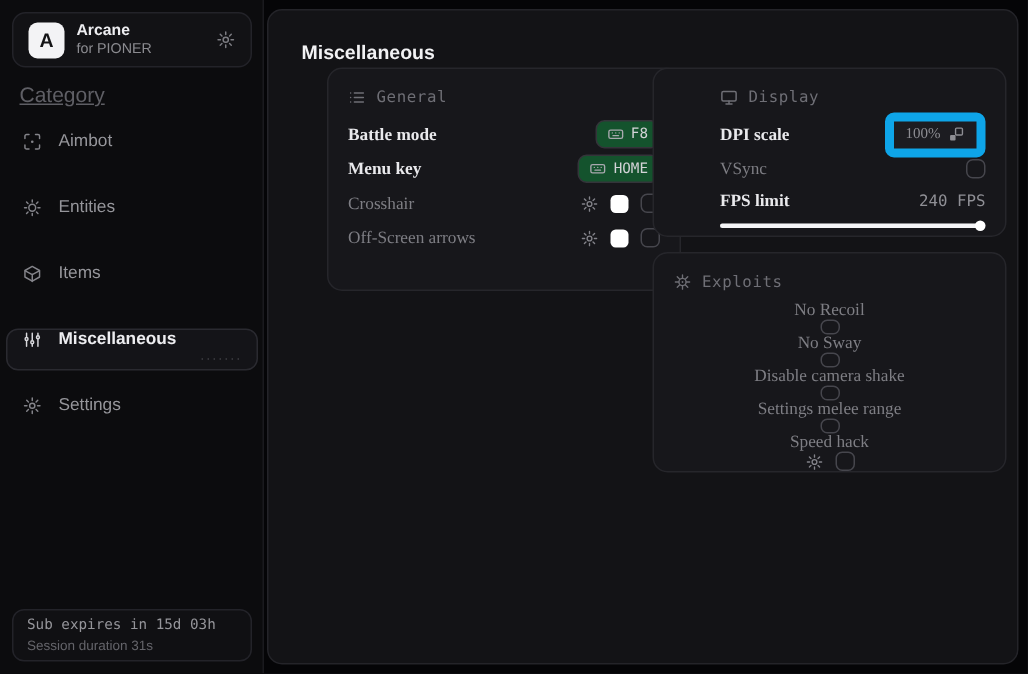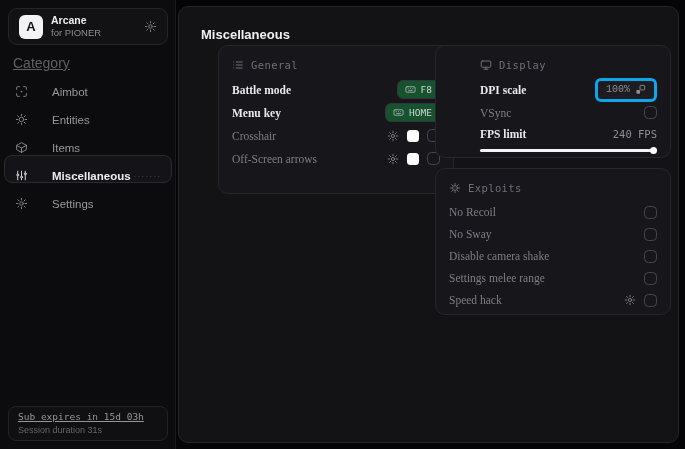--- a/index.html
+++ b/index.html
@@ -1,40 +1,40 @@
 <!DOCTYPE html>
 <html><head>
 <meta charset="utf-8">
 <style>
   html,body{margin:0;padding:0;}
   body{
     width:685px;height:449px;position:relative;overflow:hidden;
     background:#050507;font-family:"Liberation Sans",sans-serif;
     -webkit-font-smoothing:antialiased;
   }
-  .mono{font-family:"DejaVu Sans Mono",monospace;text-decoration:underline;}
+  .mono{font-family:"DejaVu Sans Mono",monospace;}
 
   
   .sidebar{position:absolute;left:0;top:0;width:176px;height:449px;
     background:#0c0c0e;border-right:1px solid #1a1a1e;box-sizing:border-box;}
   .logo-card{position:absolute;left:8px;top:8px;width:160px;height:37px;
     background:#121215;border:1px solid #232329;border-radius:9px;
     display:flex;align-items:center;gap:8px;padding:0 10px;box-sizing:border-box;}
   .logo-badge{width:24px;height:24px;background:#f3f3f5;border-radius:6px;
     color:#141416;font-weight:bold;font-size:13px;display:flex;
     align-items:center;justify-content:center;flex:none;}
   .logo-texts{display:flex;flex-direction:column;line-height:1.25;}
   .logo-title{font-size:10.5px;font-weight:bold;color:#ededf0;}
   .logo-sub{font-size:9.5px;color:#8b8b90;}
   .logo-gear{margin-left:auto;color:#7d7d83;display:flex;}
   .category-label{position:absolute;left:13px;top:55px;font-size:14px;color:#5f5f65;text-decoration:underline;}
   .nav{position:absolute;left:4px;top:71px;width:168px;}
-  .nav-item{height:28px;display:flex;align-items:flex-end;gap:24px;padding:0 10px;
+  .nav-item{height:28px;display:flex;align-items:flex-start;gap:11px;padding:0 10px;
     color:#96969b;font-size:11.5px;border-radius:8px;border:1px solid transparent;
-    box-sizing:border-box;position:relative;}
+    box-sizing:border-box;position:relative;margin-top:16px;}
   .nav-item .nico{display:flex;color:#84848a;}
   .nav-item.selected{background:#141418;border-color:#2a2a30;color:#ededf0;font-weight:bold;}
   .nav-item.selected .nico{color:#d8d8dc;}
   .wm{position:absolute;right:9px;bottom:3px;font-size:6px;letter-spacing:2px;
     color:#6a6a70;opacity:.55;}
   .side-footer{position:absolute;left:8px;bottom:8px;width:160px;height:35px;
     background:#101013;border:1px solid #232329;border-radius:8px;
     padding:4px 9px;box-sizing:border-box;display:flex;flex-direction:column;justify-content:center;}
   .side-footer .l1{font-size:9.5px;color:#95959a;line-height:1.5;}
   .side-footer .l2{font-size:9px;color:#64646a;line-height:1.4;}
@@ -48,35 +48,35 @@
     border-radius:10px;padding:10px 13px;box-sizing:border-box;}
   .card-general{left:10px;top:38px;width:236px;height:149px;margin-left:29px;}
   .card-display{left:256px;top:38px;width:236px;height:113px;padding-left:44px;}
   .card-exploits{left:256px;top:161px;width:236px;height:147px;}
   .card-header{display:flex;align-items:center;gap:7px;color:#6f6f76;
     font-family:"DejaVu Sans Mono",monospace;font-size:10.5px;letter-spacing:.4px;
     height:18px;margin-bottom:4px;}
   .card-header .hico{display:flex;color:#6f6f76;}
 
   .row{height:23px;display:flex;align-items:center;justify-content:space-between;}
-  .row.short{height:22px;}
+  .row.short{height:22px;flex-direction:column;}
   .lbl{font-size:11.5px;font-family:Liberation Serif, serif;}
   .lbl.on{color:#e9e9ec;font-weight:bold;}
   .lbl.off{color:#7e7e84;}
   .ctrls{display:flex;align-items:center;gap:8px;}
   .gear-sm{display:flex;color:#83838a;}
 
   .keycap{display:flex;align-items:center;gap:5px;height:17px;padding:0 7px;
     background:#14532d;border:1px solid #34343a;border-radius:6px;
     color:#d3d3d7;font-family:"DejaVu Sans Mono",monospace;font-size:9.5px;}
   .keycap .kico{display:flex;color:#a9a9af;}
 
   .dpi-badge{display:flex;align-items:center;gap:5px;height:18px;padding:0 8px;
-    background:#1c1c21;border:3px solid #0ea5e9;border-radius:6px;
-    color:#8d8d93;font-family:Liberation Mono, monospace;font-size:10px;}
+    background:#1c1c21;border:6px solid #0ea5e9;border-radius:6px;
+    color:#8d8d93;font-family:Liberation Serif, serif;font-size:10px;}
   .dpi-badge .dico{display:flex;color:#8d8d93;}
 
   .swatch{width:12px;height:12px;background:#ffffff;border-radius:3.5px;}
   .checkbox{width:13px;height:13px;border:1.5px solid #46464d;border-radius:4.5px;
     background:transparent;box-sizing:border-box;}
 
   .fps-value{font-family:"DejaVu Sans Mono",monospace;font-size:10.5px;color:#8f8f95;}
   .slider{position:relative;height:8px;margin-top:2px;}
   .slider .track{position:absolute;left:0;right:0;top:2.5px;height:3px;
     background:#2e2e34;border-radius:2px;}

